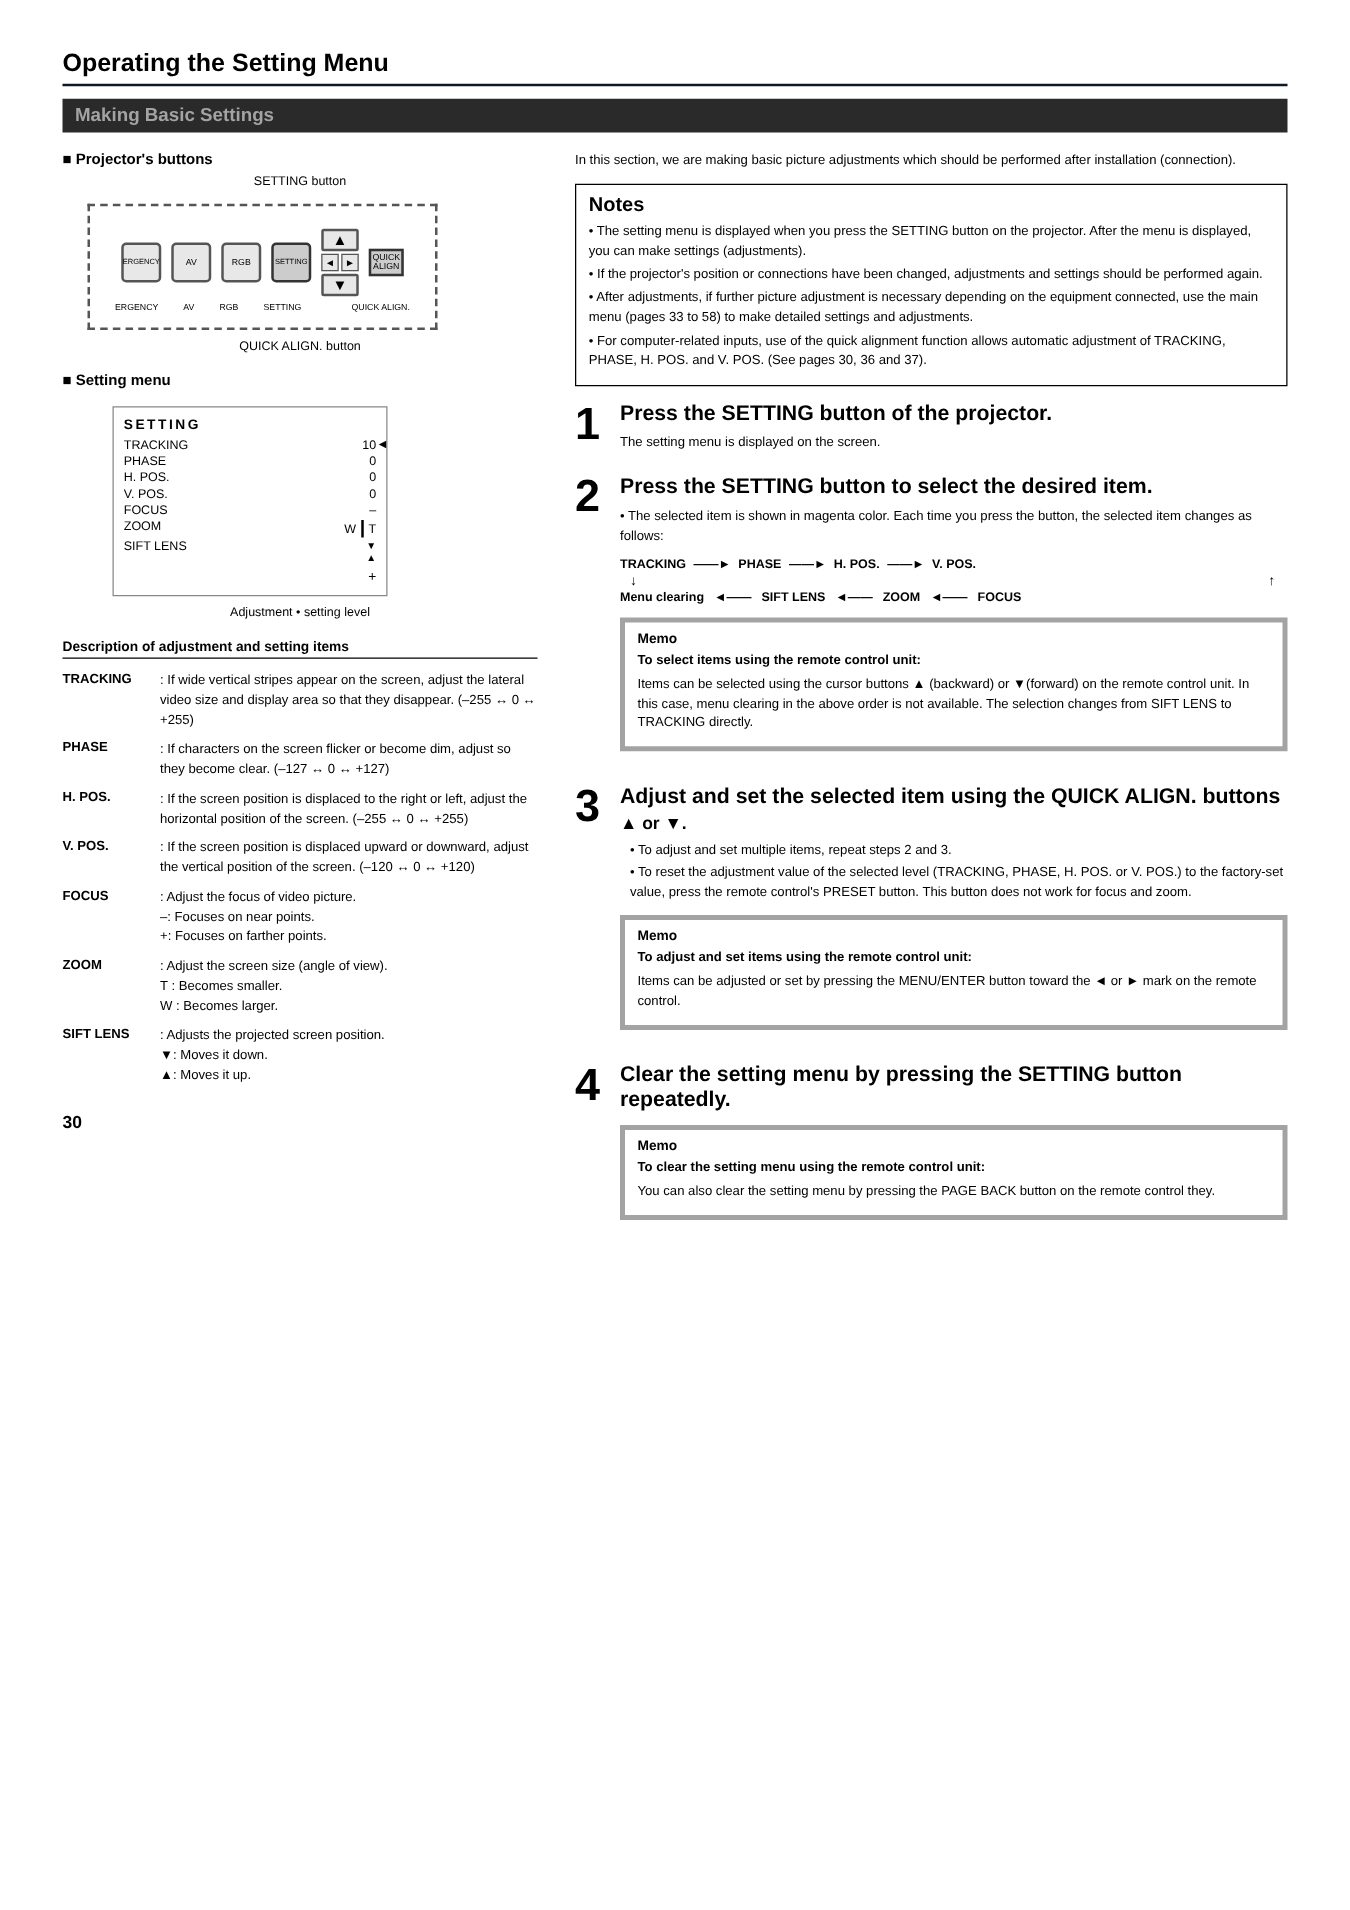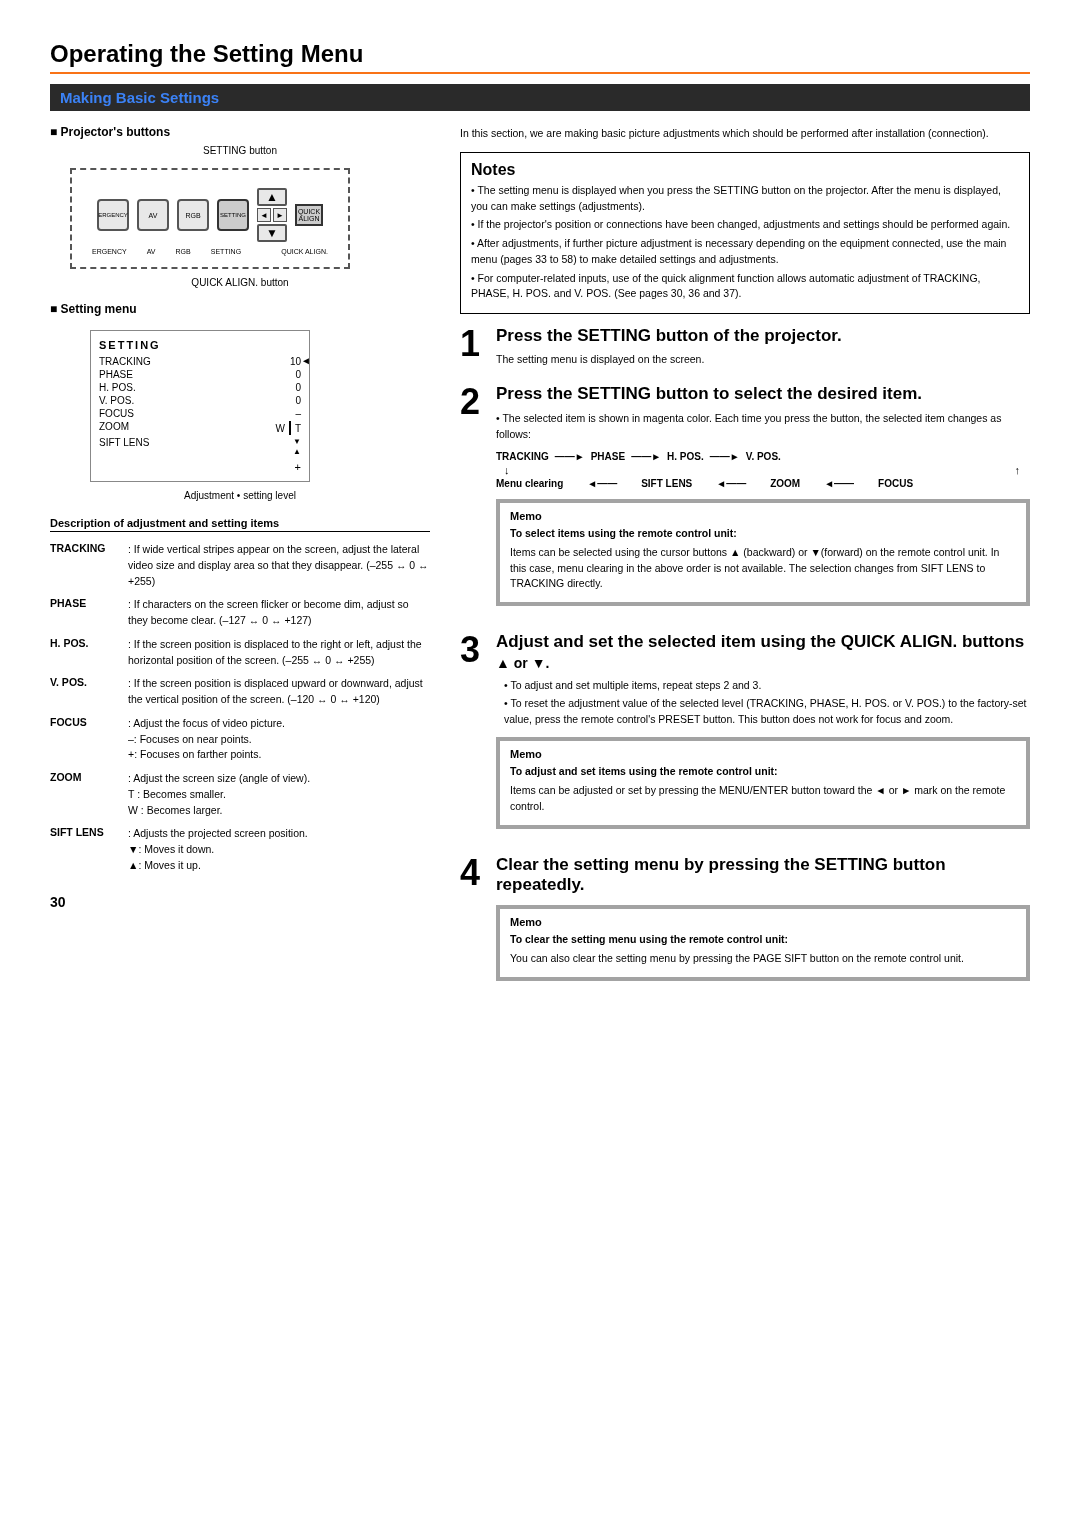--- a/index.html
+++ b/index.html
@@ -7,30 +7,30 @@
       width: 1080px;
       min-height: 1528px;
       background: #fff;
       font-family: Arial, Helvetica, sans-serif;
       font-size: 12px;
       color: #000;
       padding: 40px 50px;
     }
 
     .page-title {
-      font-size: 24px;
+      font-size: 20px;
       font-weight: bold;
       margin-bottom: 10px;
-      border-bottom: 2px solid #f97316;
+      border-bottom: 2px solid #0f172a;
       padding-bottom: 4px;
     }
 
     .section-header {
       background: #2a2a2a;
-      color: #3b82f6;
+      color: #a3a3a3;
       font-size: 15px;
       font-weight: bold;
       padding: 5px 10px;
       margin-bottom: 14px;
     }
 
     .two-col {
       display: flex;
       gap: 30px;
     }
@@ -203,21 +203,21 @@
 
     .flow-line {
       display: flex;
       align-items: center;
       gap: 2px;
     }
 
     .flow-line2 {
       display: flex;
       align-items: flex-start;
-      gap: 20px;
+      gap: 4px;
       margin-top: 2px;
     }
 
     .description-table {
       margin: 10px 0;
       font-size: 10.5px;
     }
 
     .desc-row {
       display: flex;
@@ -525,19 +525,19 @@
     </div>
 
     <div class="step">
       <div class="step-number">4</div>
       <div class="step-content">
         <div class="step-heading">Clear the setting menu by pressing the SETTING button repeatedly.</div>
 
         <div class="memo-box">
           <div class="memo-title">Memo</div>
           <p><strong>To clear the setting menu using the remote control unit:</strong></p>
-          <p>You can also clear the setting menu by pressing the PAGE SIFT button on the remote control unit.</p>
+          <p>You can also clear the setting menu by pressing the PAGE BACK button on the remote control they.</p>
         </div>
       </div>
     </div>
 
   </div>
 </div>
 
 </body></html>

